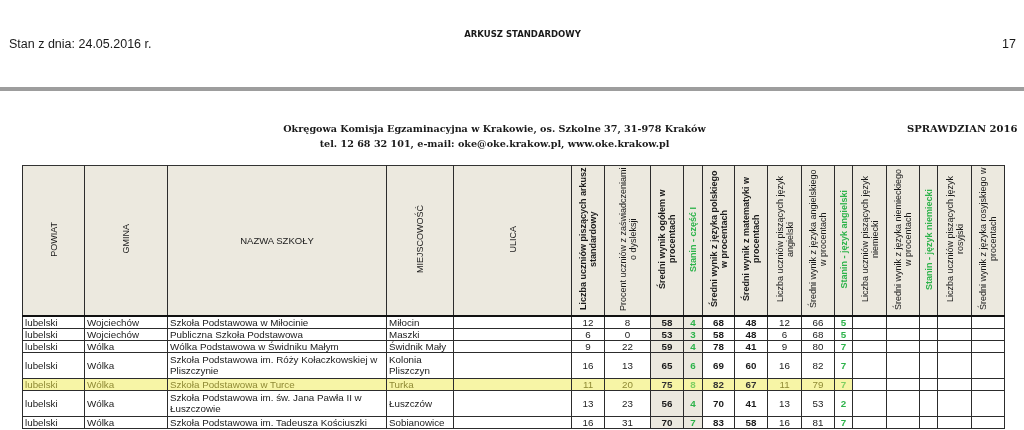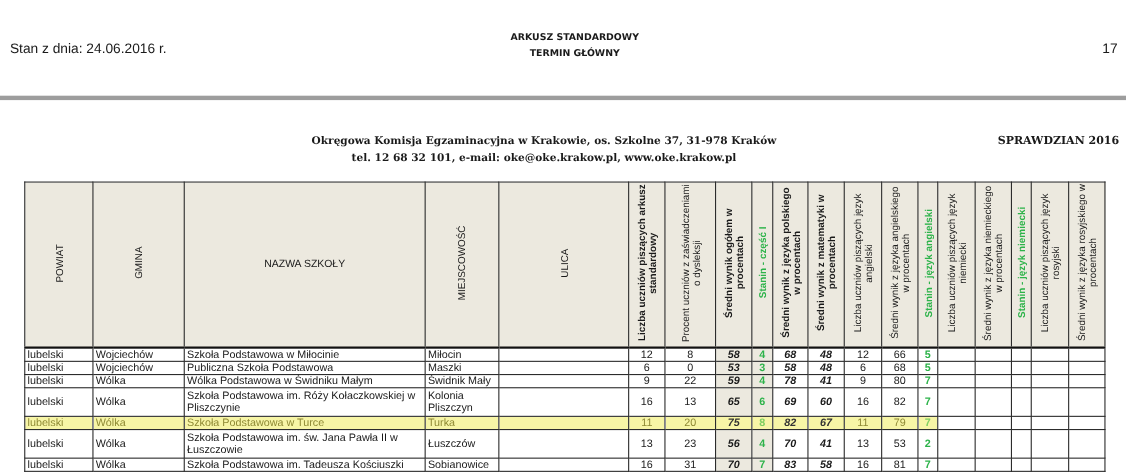--- a/index.html
+++ b/index.html
@@ -19,35 +19,34 @@
   th, td { border: 1px solid #2c2c2c; }
   th { background: #ece9df; height: 150px; padding: 0; vertical-align: middle; font-weight: normal; border-top: 1.5px solid #333; border-bottom: 2px solid #111; }
   th .v { writing-mode: vertical-rl; transform: rotate(180deg); display: inline-block; font-size: 9px; line-height: 10px; text-align: center; max-height: 146px; }
   th .v.b { font-weight: bold; }
   th .v.g { color: #2db34a; font-weight: bold; }
   th.h { text-align: center; font-size: 9.5px; }
   td { font-size: 9.8px; height: 12px; line-height: 11px; padding: 0 2px; white-space: nowrap; overflow: hidden; }
   td.wrap { white-space: normal; }
   tr.tall td { height: 26px; }
   td.n { text-align: center; }
-  td.b { font-weight: bold; font-style: italic; }
+  td.b { font-weight: bold; }
   td.sh { background: #ece9df; }
   td.g { color: #2db34a; font-weight: bold; text-align: center; }
   tr.hl td.hlc { background: #f7f5a6; color: #8f8a35; }
   tr.hl td.hlc.b { color: #333; }
   tr.hl td.hlc.g { color: #7fcf62; }
 </style>
 </head>
 <body>
 
 <div class="page-header">
-  <div class="stan">Stan z dnia: 24.06.2016 r.</div>
+  <div class="stan">Stan z dnia: 24.05.2016 r.</div>
   <div class="center-title">
     <div>ARKUSZ STANDARDOWY</div>
-    <div>TERMIN GŁÓWNY</div>
   </div>
   <div class="page-num">17</div>
   <div class="hdr-rule"></div>
 </div>
 
 <div class="oke">
   <div>Okręgowa Komisja Egzaminacyjna w Krakowie, os. Szkolne 37, 31-978 Kraków</div>
   <div>tel. 12 68 32 101, e-mail: oke@oke.krakow.pl,  www.oke.krakow.pl</div>
 </div>
 <div class="spraw">SPRAWDZIAN 2016</div>

